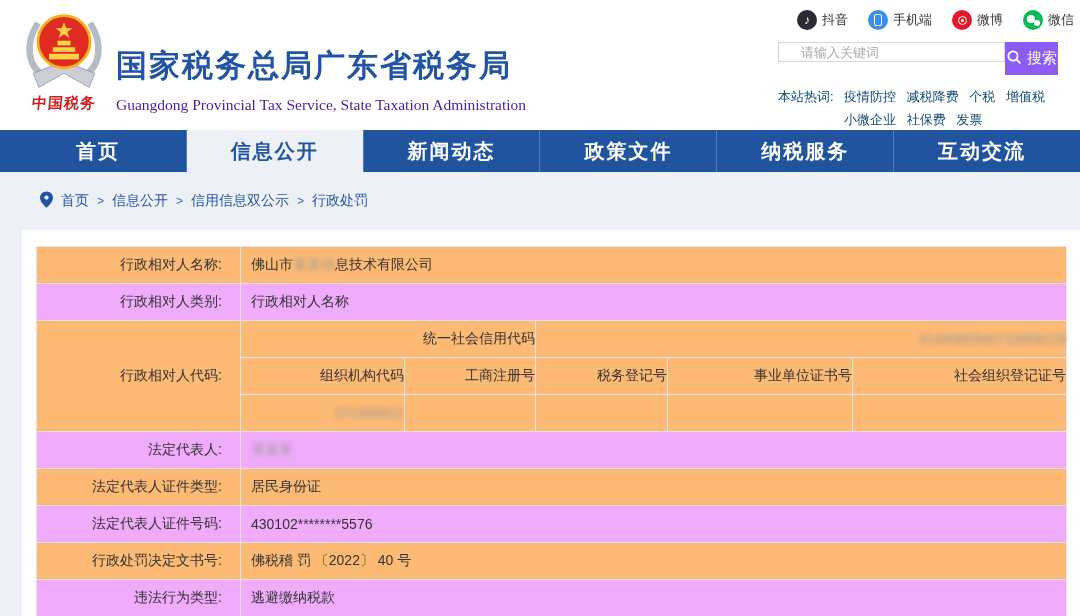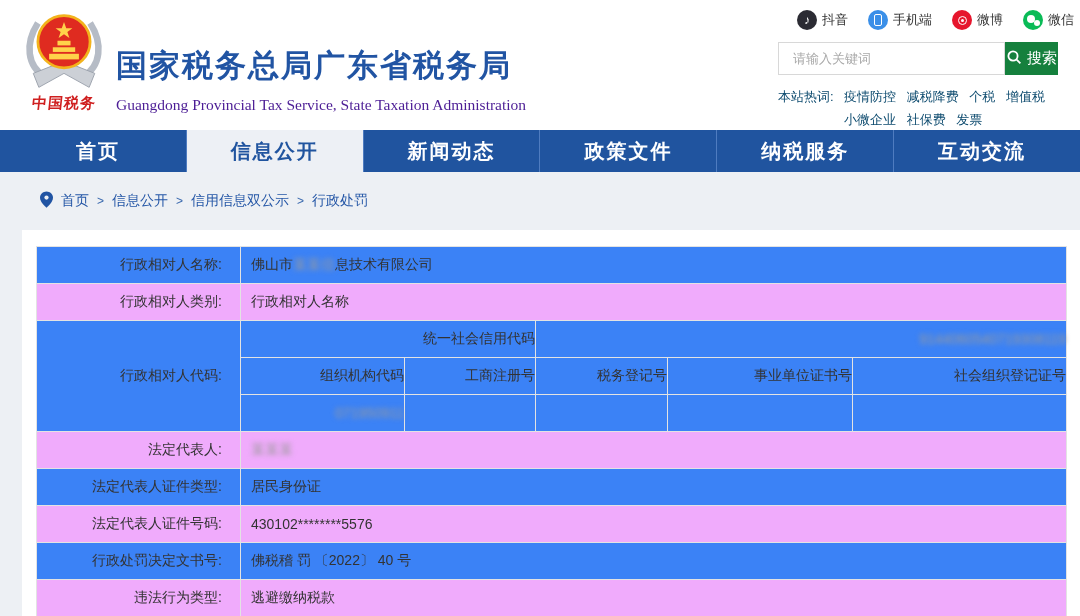--- a/index.html
+++ b/index.html
@@ -30,24 +30,24 @@
     position:relative; }
   .weibo-glyph::after { content:""; position:absolute; left:2.2px; top:2.2px; width:3px;
     height:3px; border-radius:50%; background:#fff; }
   .wechat-glyph { position:relative; width:13px; height:11px; }
   .wechat-glyph::before { content:""; position:absolute; left:0; top:0; width:8px; height:8px;
     border-radius:50%; background:#fff; }
   .wechat-glyph::after { content:""; position:absolute; right:0; bottom:0; width:6px; height:6px;
     border-radius:50%; background:#fff; }
 
   .search-row { position:absolute; left:778px; top:42px; display:flex; }
-  .search-input { width:227px; height:33px; border:1px solid #d8d8d8; padding:0 14px;
+  .search-input { width:227px; height:20px; border:1px solid #d8d8d8; padding:0 22px;
     font-size:13px; color:#333; outline:none; }
   .search-input::placeholder { color:#a9a9a9; }
-  .search-btn { width:53px; height:33px; background:#15803d; color:#fff; border:none;
+  .search-btn { width:53px; height:33px; background:#8b5cf6; color:#fff; border:none;
     font-size:15px; display:flex; align-items:center; justify-content:center; gap:5px;
     cursor:pointer; }
 
   .hotwords { position:absolute; left:778px; top:86px; width:300px; font-size:13px;
     color:#0c4a6e; line-height:1.75; }
   .hotwords-label { position:absolute; left:0; top:0; }
   .hotwords-list { margin-left:66px; }
   .hotword { margin-right:7px; cursor:pointer; white-space:nowrap; }
 
   
@@ -63,21 +63,21 @@
     align-items:center; padding-left:40px; }
   .crumb { display:flex; align-items:center; gap:8px; font-size:14px; color:#2456a6; }
   .crumb a { color:#2456a6; text-decoration:none; cursor:pointer; }
   .crumb .sep { color:#3a69ae; font-size:12px; }
 
   
   .panel { margin-left:22px; width:1058px; height:386px; background:#ffffff;
     padding:16px 14px 0 14px; }
   table.detail { width:100%; border-collapse:collapse; font-size:14px; color:#333;
     table-layout:fixed; }
-  .detail td { border:1px solid #e3e3e3; height:37px; background:#3b82f6; }
+  .detail td { border:1px solid #e3e3e3; height:37px; background:#fdba74; }
   .detail tr.alt td { background:#f0abfc; }
   td.lbl { text-align:right; padding-right:18px; color:#333; }
   td.val { text-align:left; padding-left:10px; }
   td.ctr { text-align:right; }
   .masked { filter:blur(2.5px); color:#9a9a9a; user-select:none; }
 </style>
 </head>
 <body>
 
 <div class="header">

